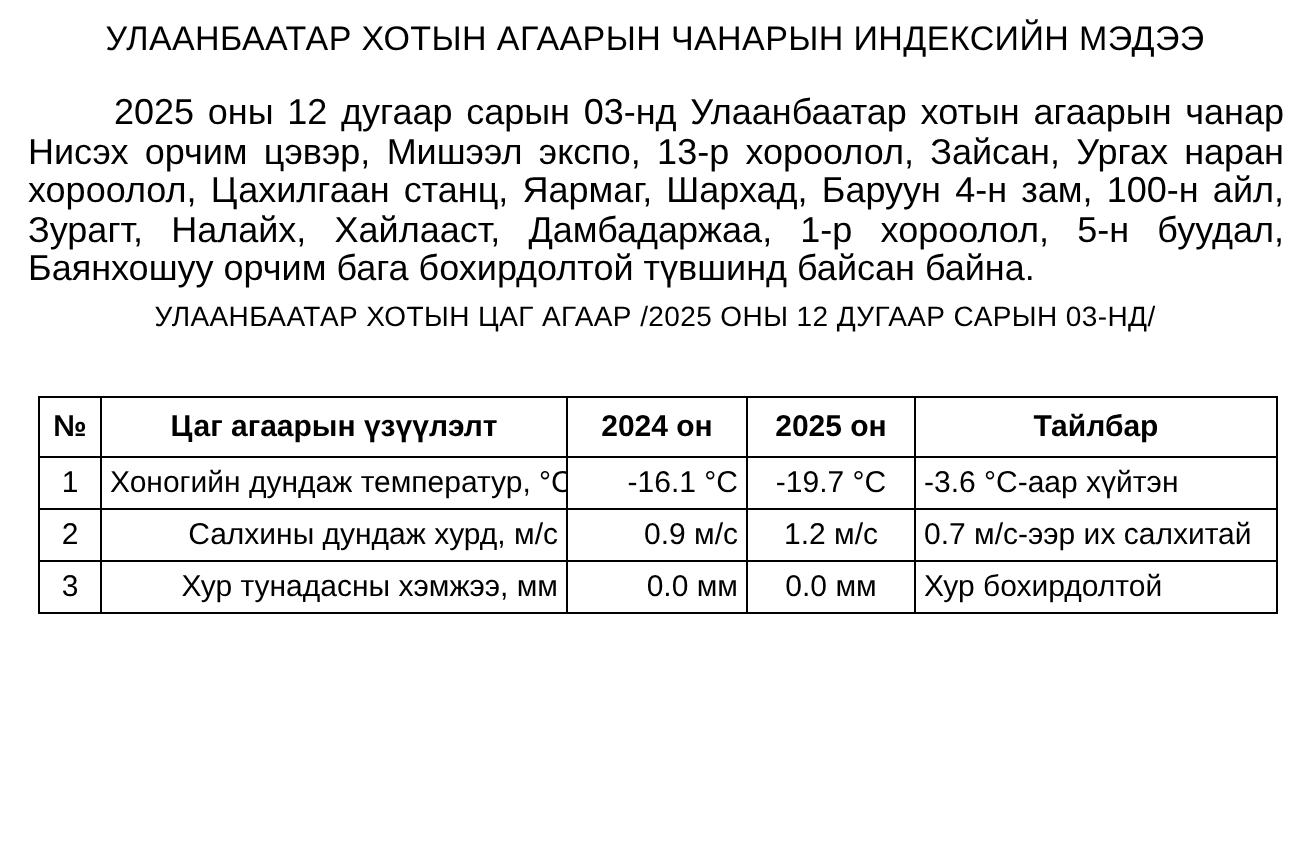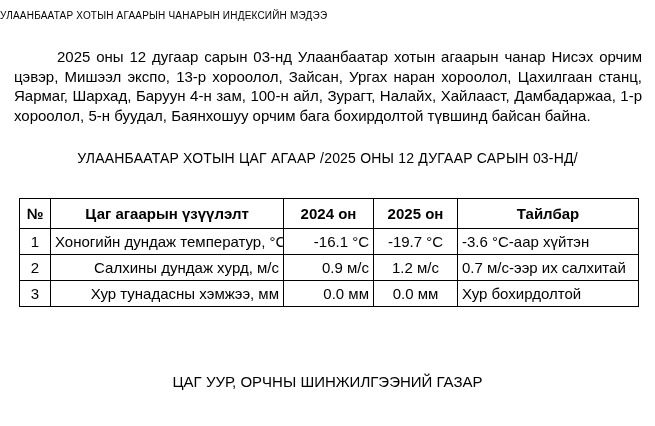--- a/index.html
+++ b/index.html
@@ -14,31 +14,31 @@
     overflow: hidden;
     font-family: "Liberation Sans", sans-serif;
     color: #000000;
     -webkit-font-smoothing: antialiased;
   }
   .doc-title {
     position: absolute;
     top: 10px;
     left: 0;
     right: 0;
-    text-align: left;
-    font-size: 10px;
+    text-align: center;
+    font-size: 17px;
     font-weight: 400;
     letter-spacing: 0.2px;
   }
   .summary {
     position: absolute;
     top: 47px;
     left: 14px;
     right: 13px;
-    font-size: 15px;
+    font-size: 18px;
     line-height: 19.5px;
     text-align: justify;
     text-indent: 43px;
   }
   .table-caption {
     position: absolute;
     top: 150px;
     left: 0;
     right: 0;
     text-align: center;
@@ -137,14 +137,13 @@
       <td class="cell-no">3</td>
       <td class="cell-name">Хур тунадасны хэмжээ, мм</td>
       <td class="cell-y2024">0.0 мм</td>
       <td class="cell-y2025">0.0 мм</td>
       <td class="cell-note">Хур бохирдолтой</td>
     </tr>
   </tbody>
 </table>
 
 <div class="footer">
-  <div>ЦАГ УУР, ОРЧНЫ ШИНЖИЛГЭЭНИЙ ГАЗАР</div>
 </div>
 
 </body></html>

